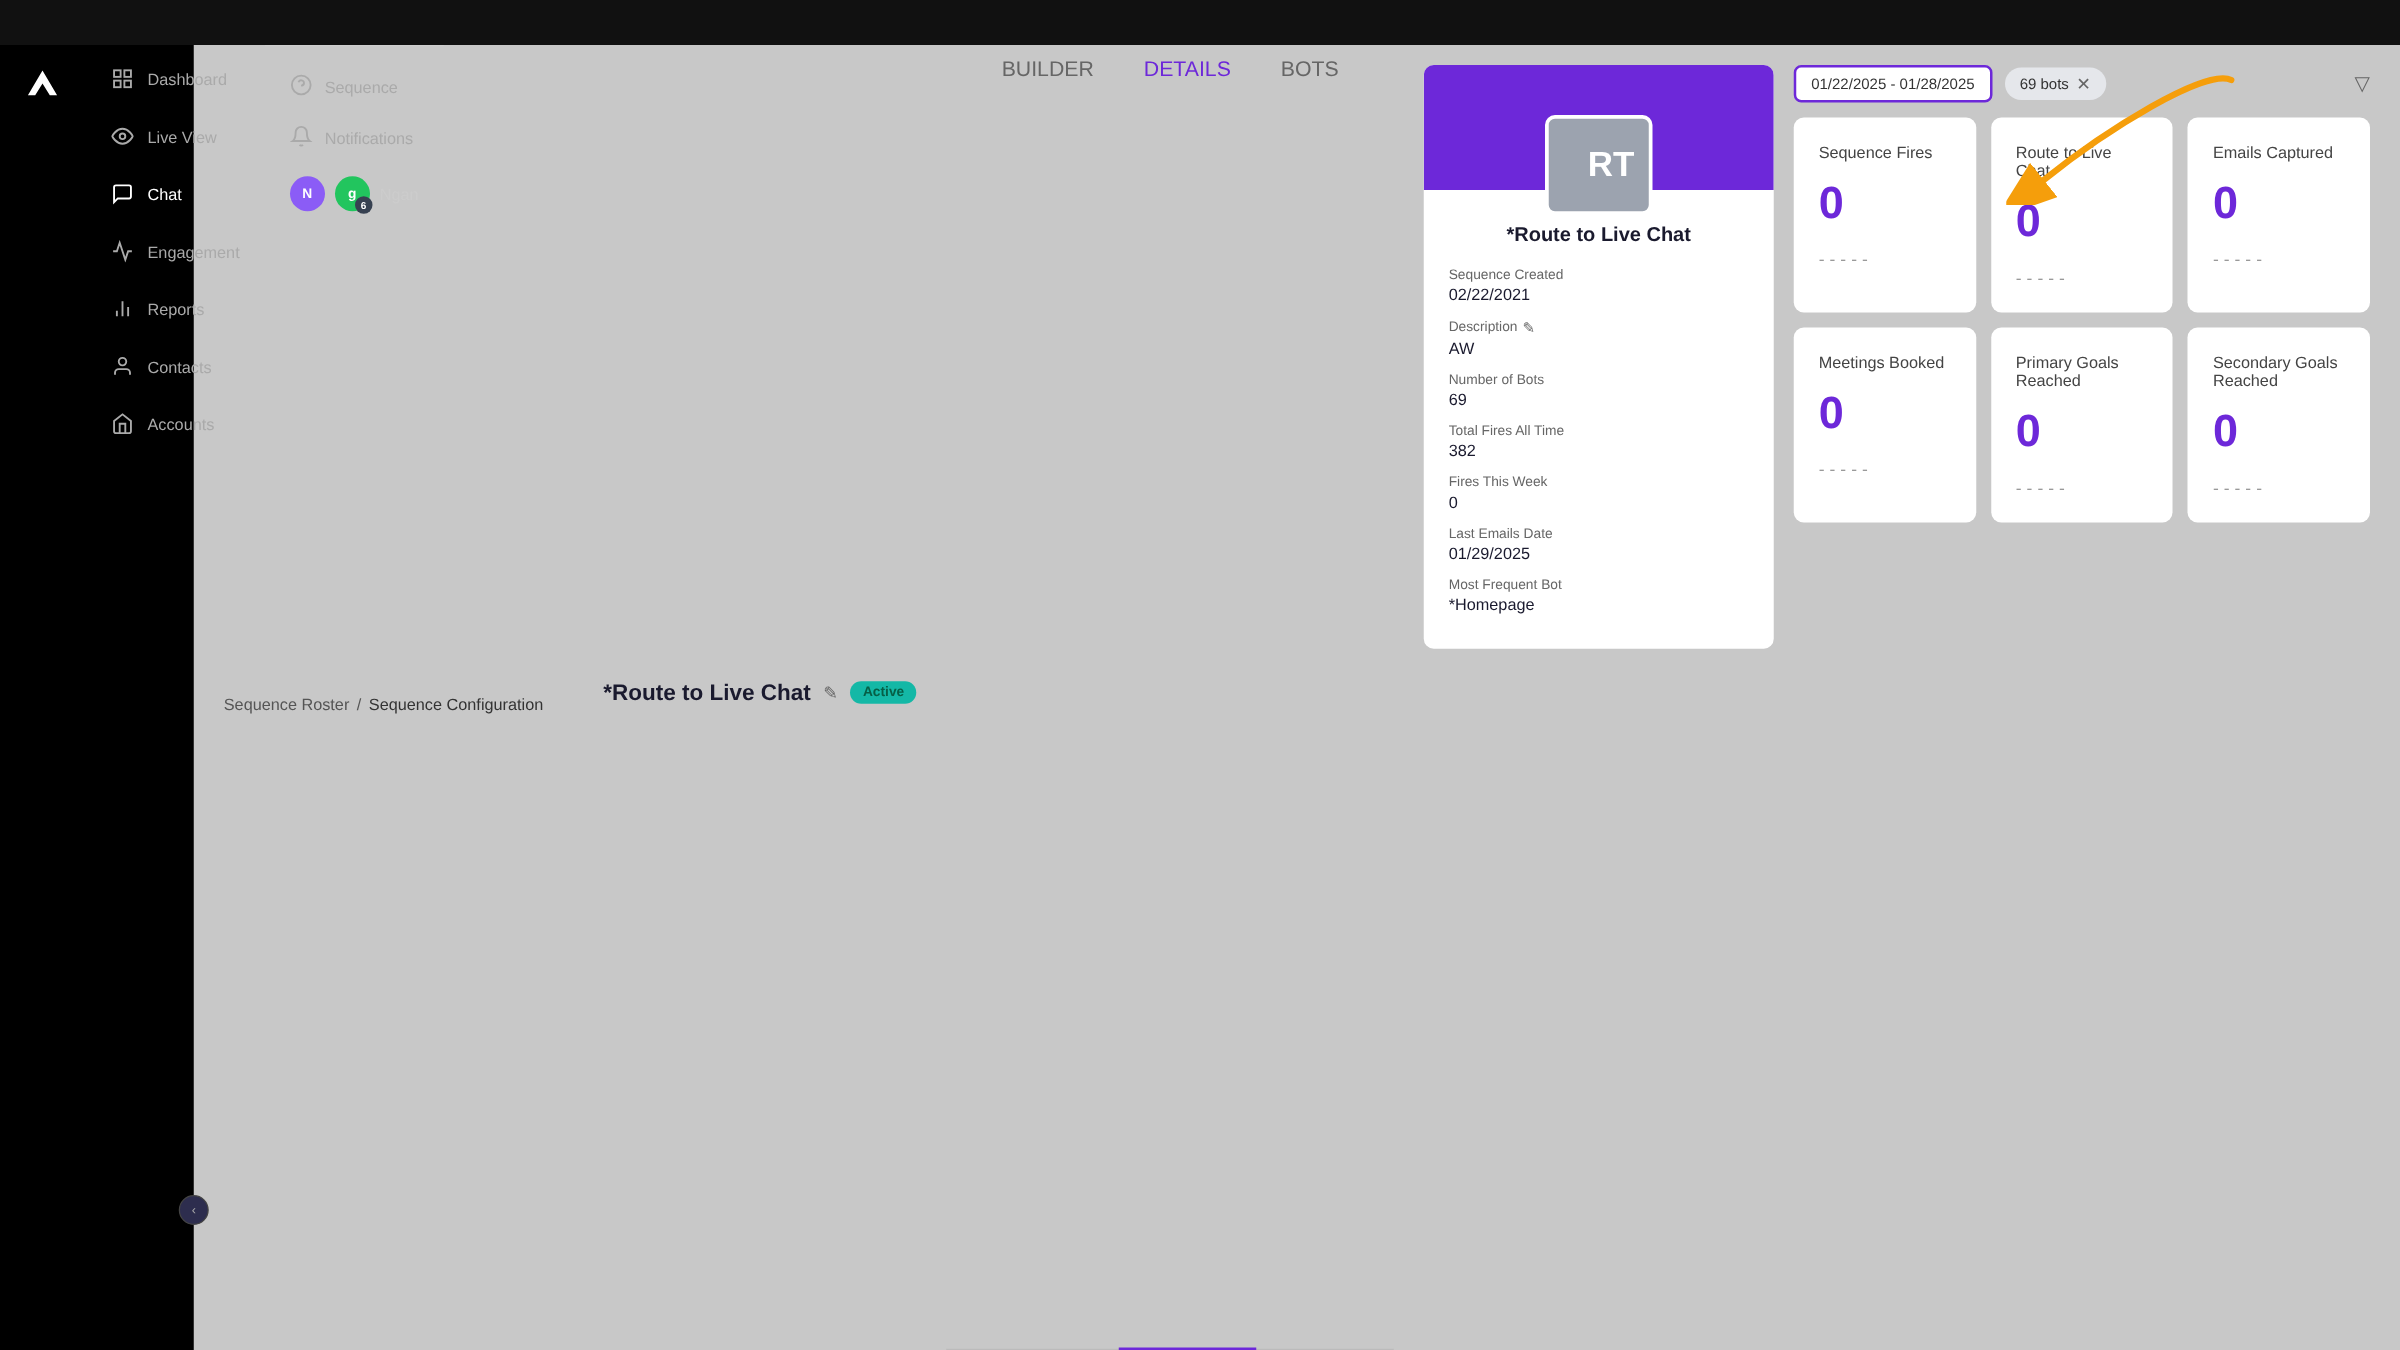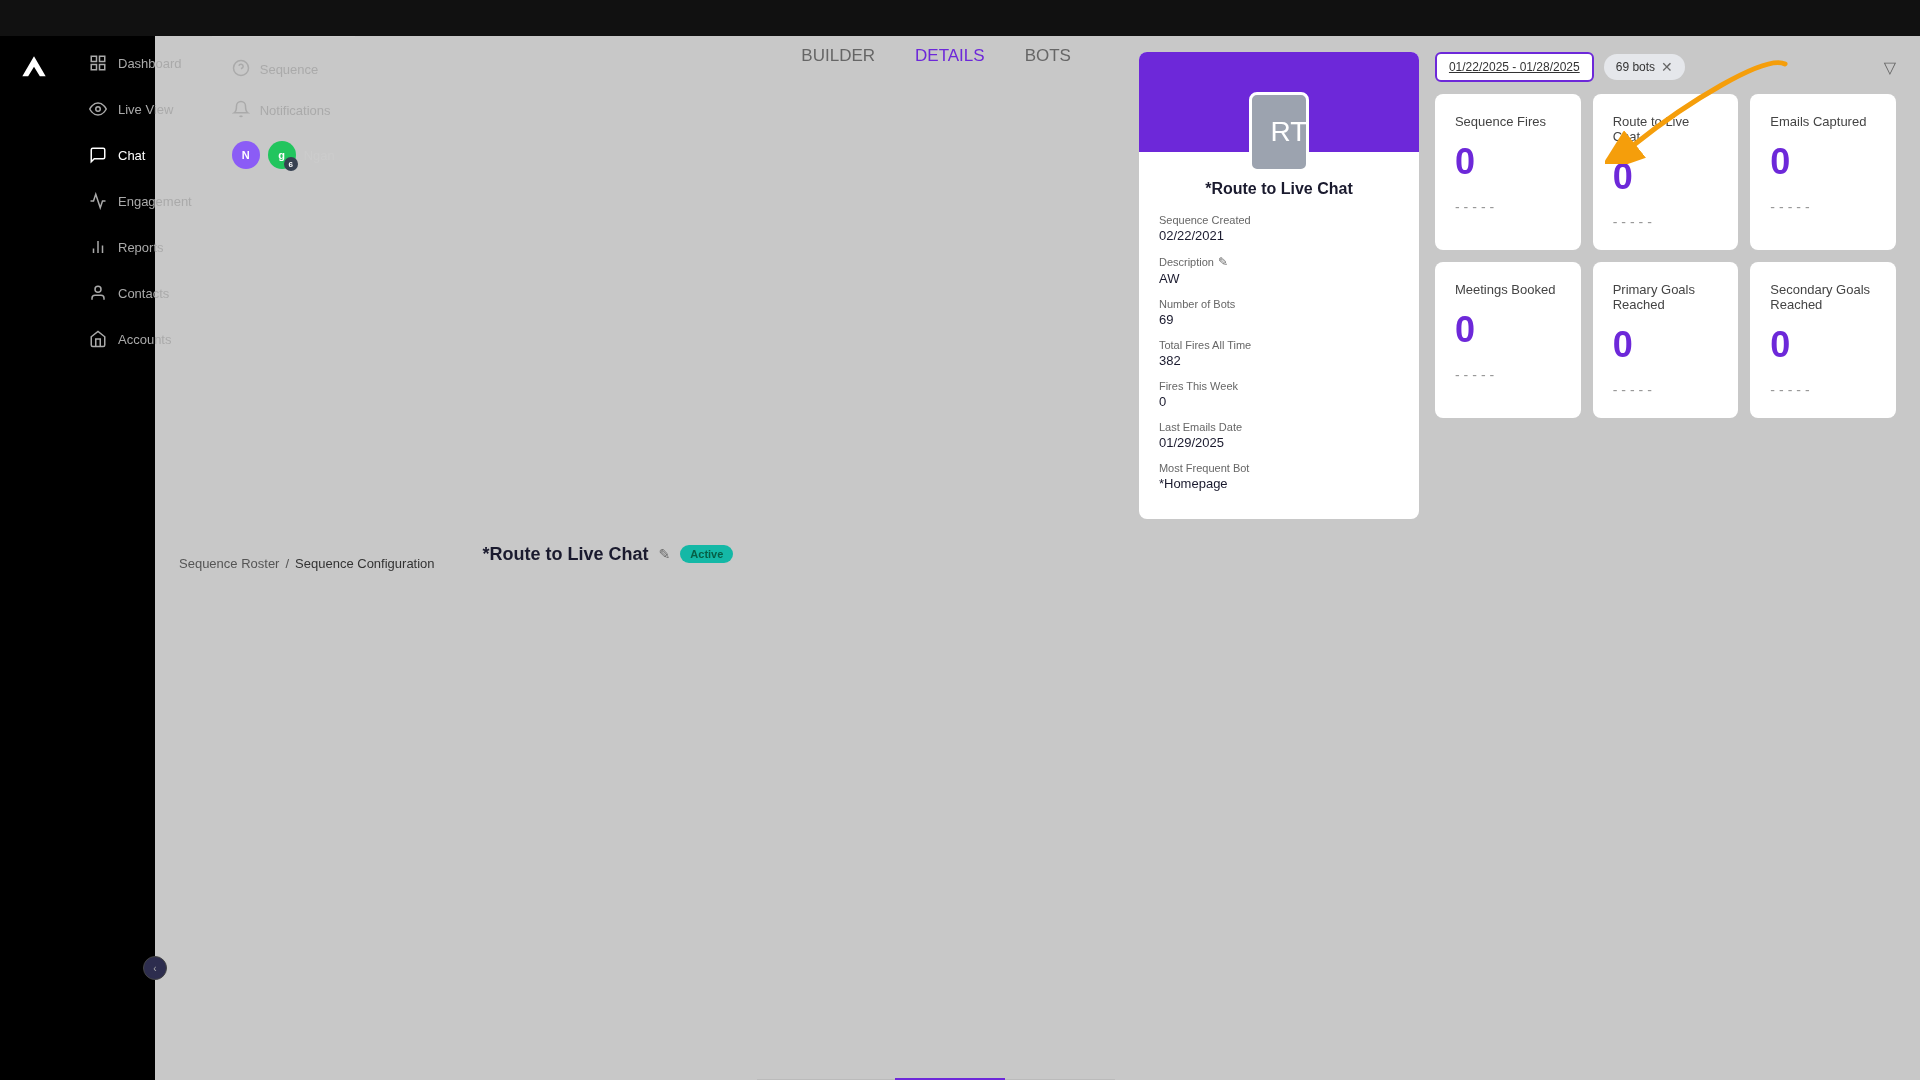--- a/index.html
+++ b/index.html
@@ -44,34 +44,34 @@
     .tab { padding: 10px 20px; font-size: 17px; font-weight: 500; color: #666; cursor: pointer; border-bottom: 2px solid transparent; margin-bottom: -1px; }
     .tab.active { color: #6d28d9; border-bottom-color: #6d28d9; }
 
     
     .content-area { display: flex; flex: 1; overflow: hidden; padding: 16px 24px; gap: 16px; }
 
     
     .left-panel { width: 280px; flex-shrink: 0; display: flex; flex-direction: column; gap: 0; }
     .sequence-card { background: white; border-radius: 8px; overflow: hidden; }
     .sequence-card-header { background: #6d28d9; height: 100px; position: relative; }
-    .sequence-avatar { width: 60px; height: 80px; background: #9ca3af; border: 3px solid white; border-radius: 8px; position: absolute; bottom: -20px; left: 50%; transform: translateX(-50%); display: flex; align-items: center; justify-content: center; font-size: 28px; font-weight: 400; color: white; padding-left: 20px; }
+    .sequence-avatar { width: 86px; height: 80px; background: #9ca3af; border: 3px solid white; border-radius: 8px; position: absolute; bottom: -20px; left: 50%; transform: translateX(-50%); display: flex; align-items: center; justify-content: center; font-size: 28px; font-weight: 700; color: white; padding-left: 20px; }
     .sequence-card-body { padding: 28px 16px 16px; text-align: center; }
     .sequence-name { font-size: 16px; font-weight: 600; color: #1a1a2e; margin-bottom: 16px; }
     .sequence-info { text-align: left; padding: 0 4px; }
     .info-row { margin-bottom: 12px; }
     .info-label { font-size: 11px; color: #666; margin-bottom: 2px; }
     .info-value { font-size: 13px; color: #1a1a2e; font-weight: 500; }
 
     
     .right-panel { flex: 1; display: flex; flex-direction: column; gap: 0; }
 
     
     .filter-bar { display: flex; align-items: center; gap: 10px; margin-bottom: 12px; }
-    .date-filter { background: white; border: 2px solid #6d28d9; border-radius: 6px; padding: 6px 12px; font-size: 12px; color: #333; cursor: pointer; display: flex; align-items: center; gap: 6px; text-decoration: underline; }
+    .date-filter { background: white; border: 2px solid #6d28d9; border-radius: 6px; padding: 6px 12px; font-size: 12px; color: #333; cursor: pointer; display: flex; align-items: center; gap: 6px; }
     .bots-filter { background: #e5e7eb; border-radius: 20px; padding: 5px 12px; font-size: 12px; color: #333; display: flex; align-items: center; gap: 6px; cursor: pointer; }
     .bots-filter .close-btn { color: #666; font-size: 14px; cursor: pointer; }
     .filter-spacer { flex: 1; }
     .filter-icon { color: #666; cursor: pointer; font-size: 16px; }
 
     
     .stats-grid { display: grid; grid-template-columns: 1fr 1fr 1fr; gap: 12px; }
     .stat-card { background: white; border-radius: 8px; padding: 20px; }
     .stat-title { font-size: 13px; color: #444; margin-bottom: 12px; font-weight: 500; }
     .stat-value { font-size: 36px; font-weight: 600; color: #6d28d9; margin-bottom: 16px; }

